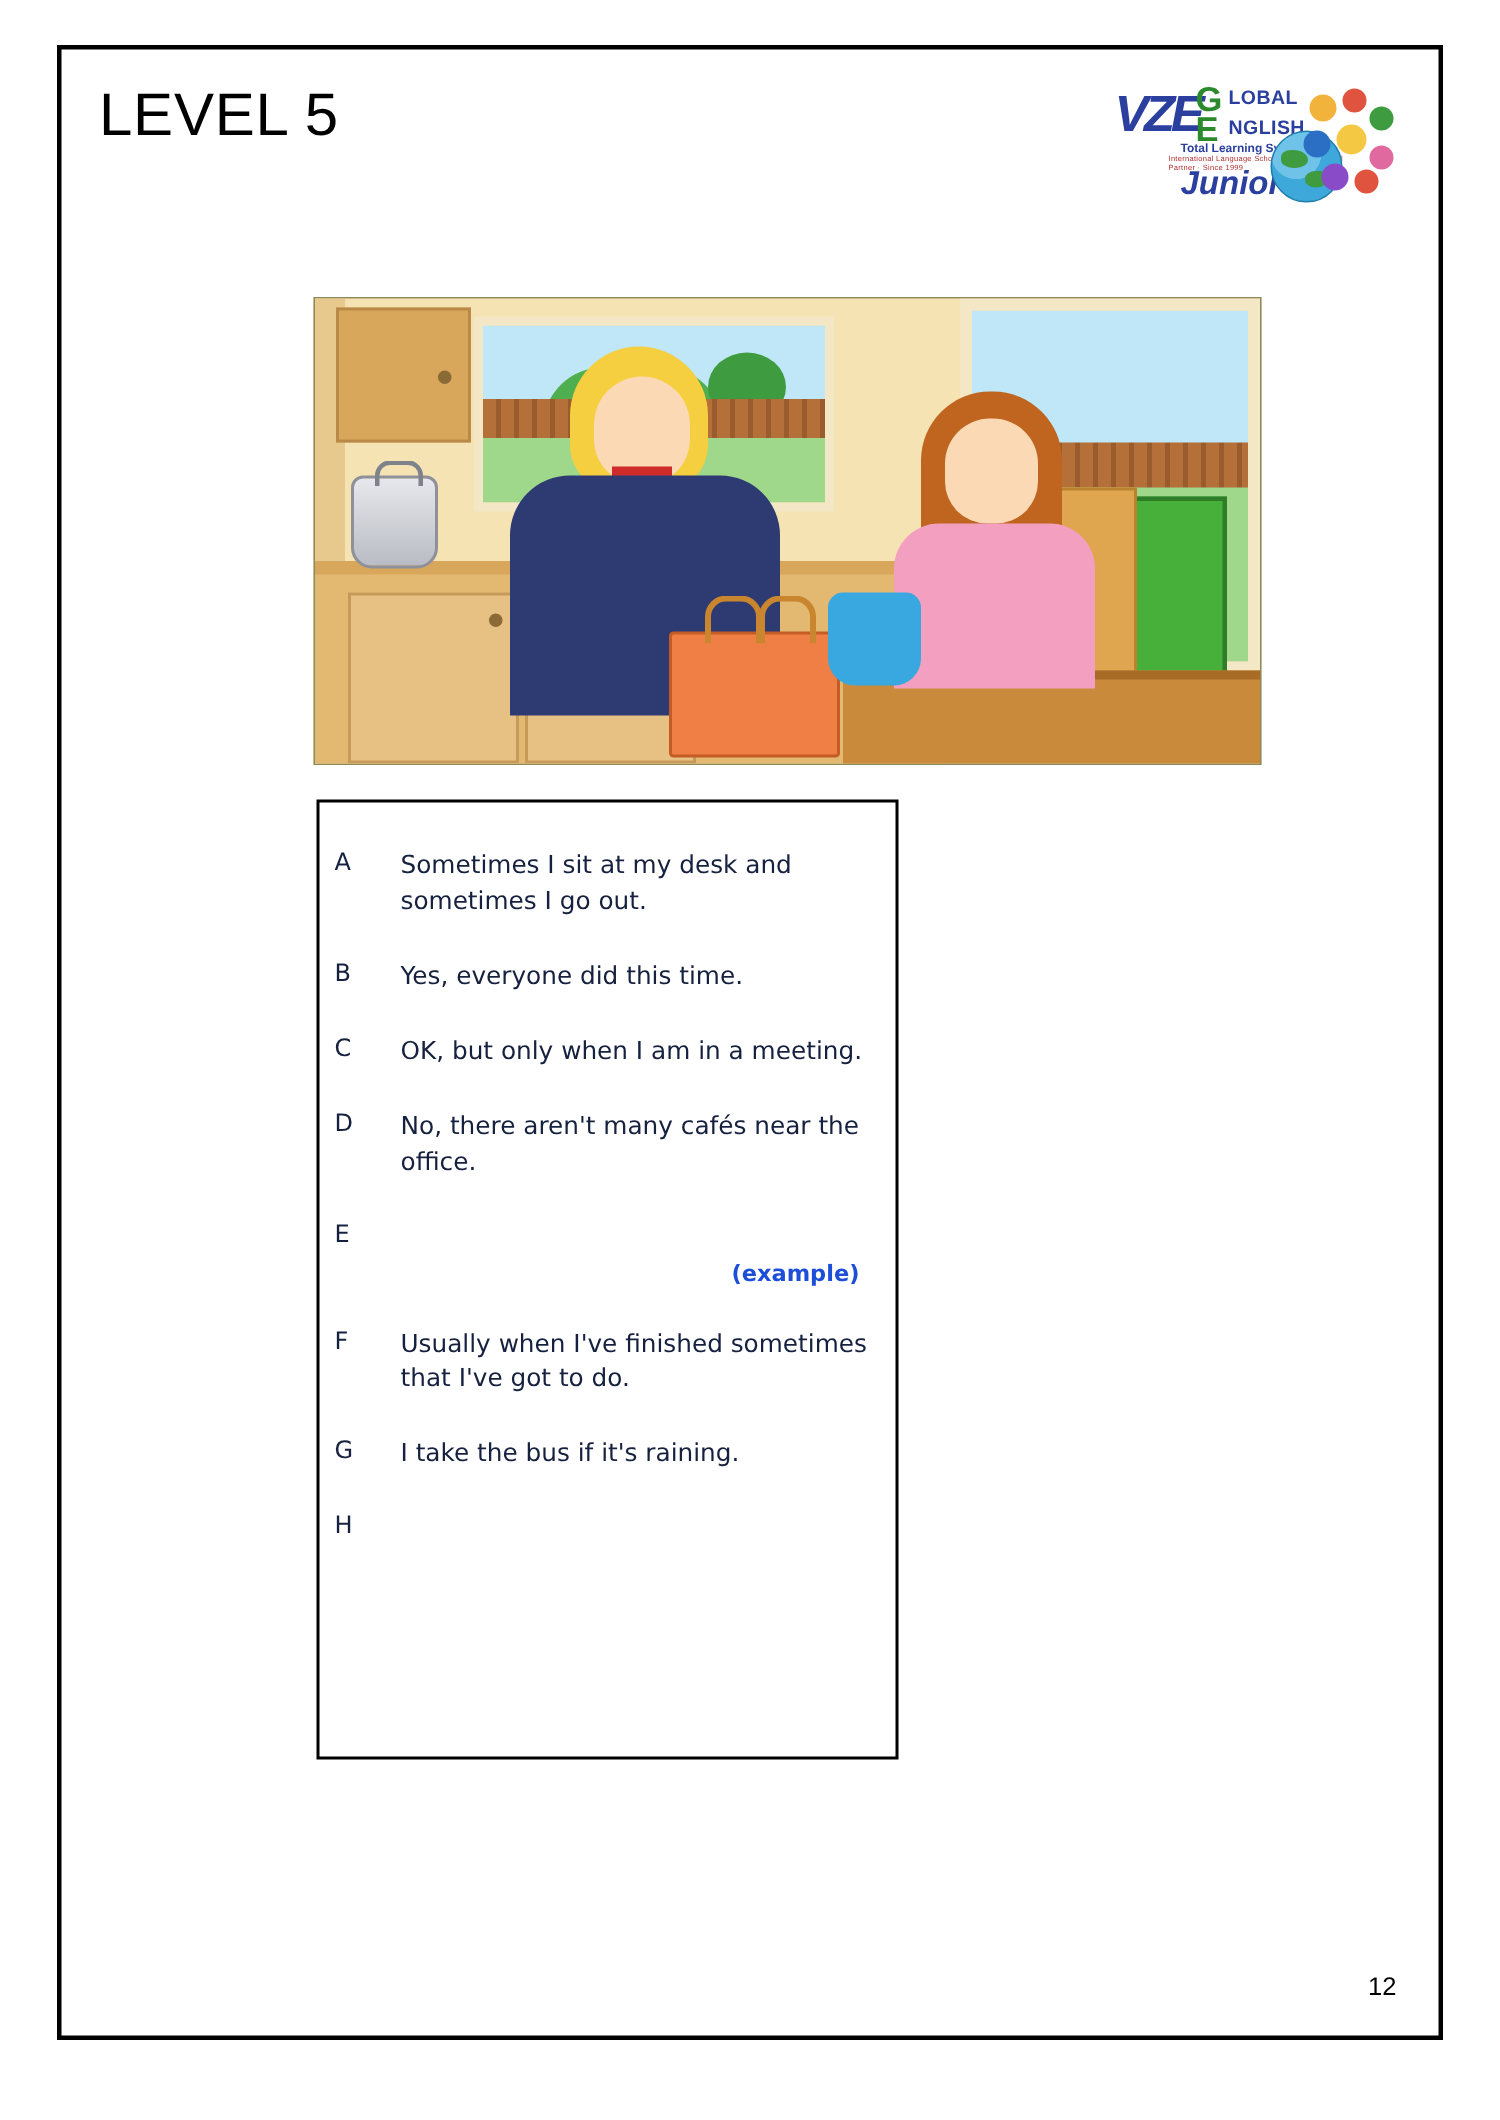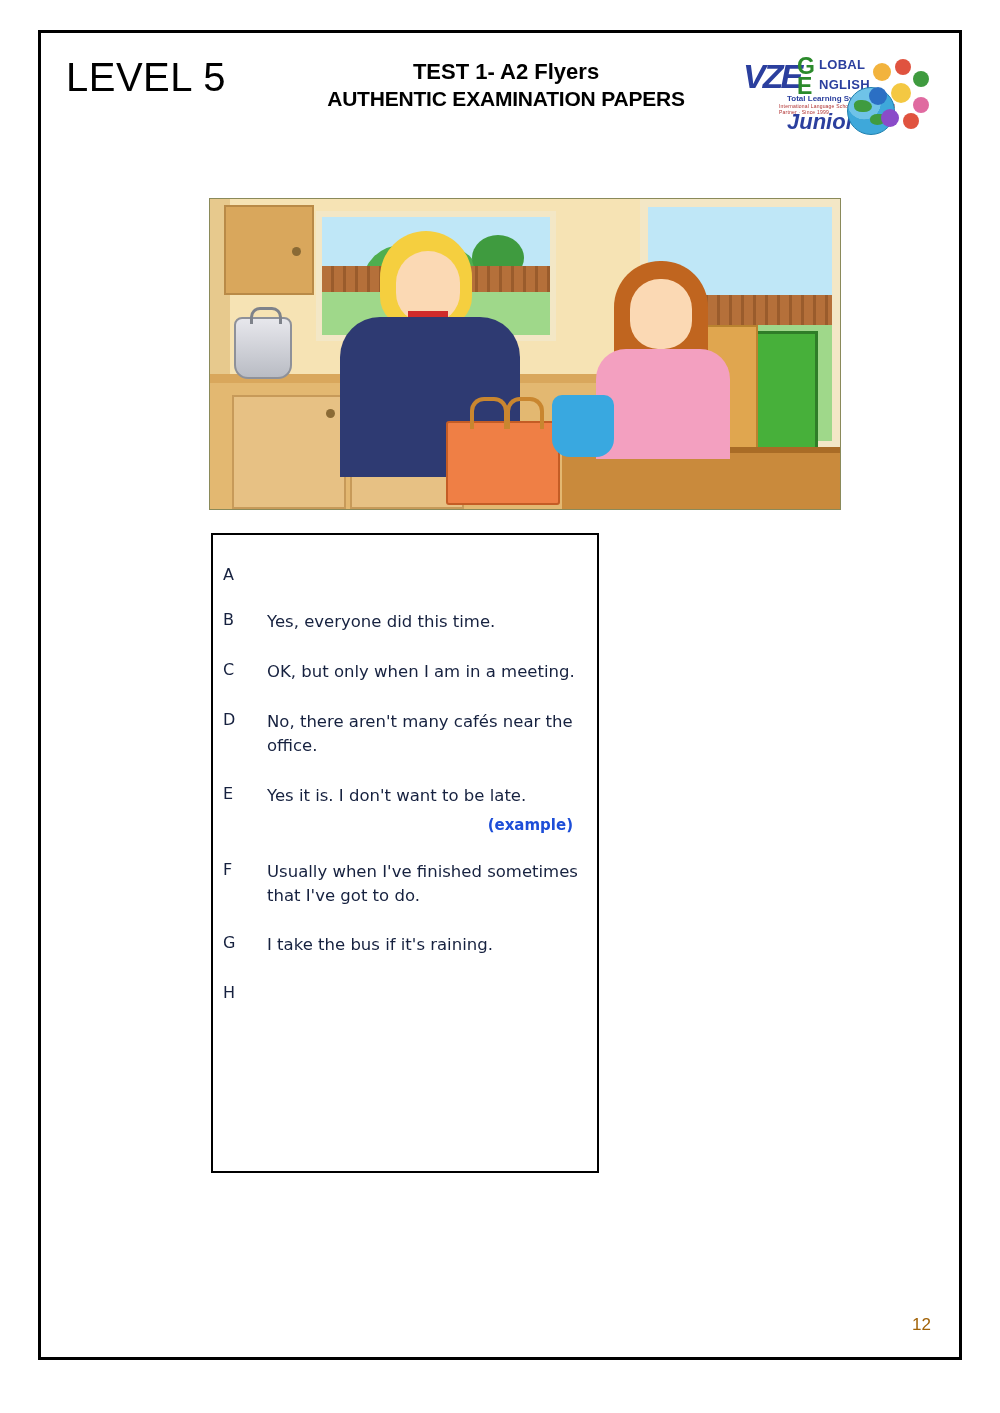--- a/index.html
+++ b/index.html
@@ -366,35 +366,31 @@
     padding-right: 6px;
     font-family: "DejaVu Sans", sans-serif;
   }
 
   
   .page-number {
     position: absolute;
     right: 28px;
     bottom: 22px;
     font-size: 17px;
-    color: #a16207;
+    color: #000000;
   }
 </style>
 </head>
 <body>
 
 <div class="page">
 
   <div class="header">
     <div class="level-title">LEVEL 5</div>
 
-    <div class="test-title-wrap">
-      <div class="test-line1">TEST 1- A2 Flyers</div>
-      <div class="test-line2">AUTHENTIC EXAMINATION PAPERS</div>
-    </div>
 
     <div class="logo">
       <div class="logo-inner">
         <span class="logo-vze">VZE</span>
         <span class="logo-g">G</span>
         <span class="logo-global">LOBAL</span>
         <span class="logo-e">E</span>
         <span class="logo-english">NGLISH</span>
         <span class="logo-tls">Total Learning System</span>
         <span class="logo-tls2">International Language Schools · British Council Partner · Since 1999</span>
@@ -454,40 +450,40 @@
     <div class="girl-face"></div>
     <div class="girl-body"></div>
     <div class="towel"></div>
   </div>
 
   <div class="options-box">
     <div class="opt-list">
 
       <div class="opt-row">
         <div class="opt-letter">A</div>
+        <div class="opt-text">Sometimes I sit at my desk and sometimes I go out.</div>
       </div>
 
       <div class="opt-row">
         <div class="opt-letter">B</div>
         <div class="opt-text">Yes, everyone did this time.</div>
       </div>
 
       <div class="opt-row">
         <div class="opt-letter">C</div>
         <div class="opt-text">OK, but only when I am in a meeting.</div>
       </div>
 
       <div class="opt-row">
         <div class="opt-letter">D</div>
         <div class="opt-text">No, there aren't many cafés near the office.</div>
       </div>
 
       <div class="opt-row" style="margin-bottom:8px;">
         <div class="opt-letter">E</div>
-        <div class="opt-text">Yes it is. I don't want to be late.</div>
       </div>
       <div class="opt-example">(example)</div>
 
       <div class="opt-row" style="margin-top:26px;">
         <div class="opt-letter">F</div>
         <div class="opt-text">Usually when I've finished sometimes that I've got to do.</div>
       </div>
 
       <div class="opt-row">
         <div class="opt-letter">G</div>

